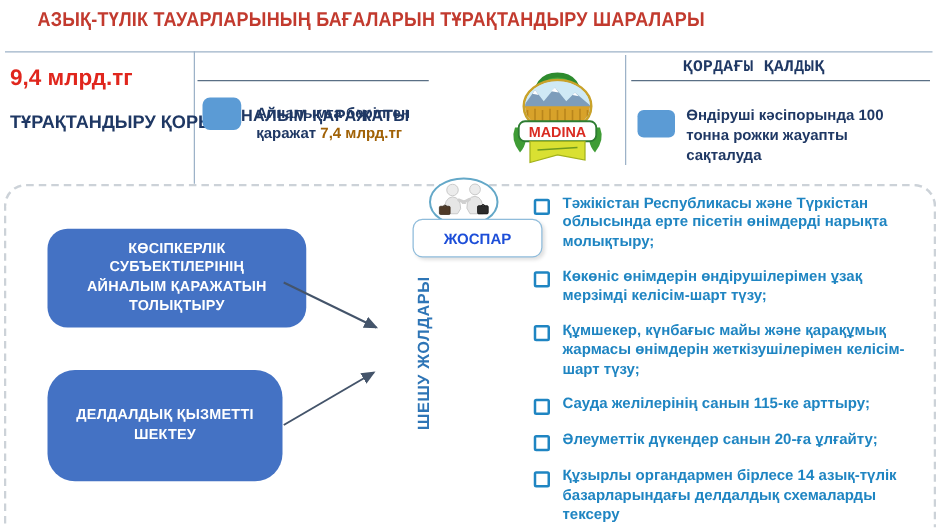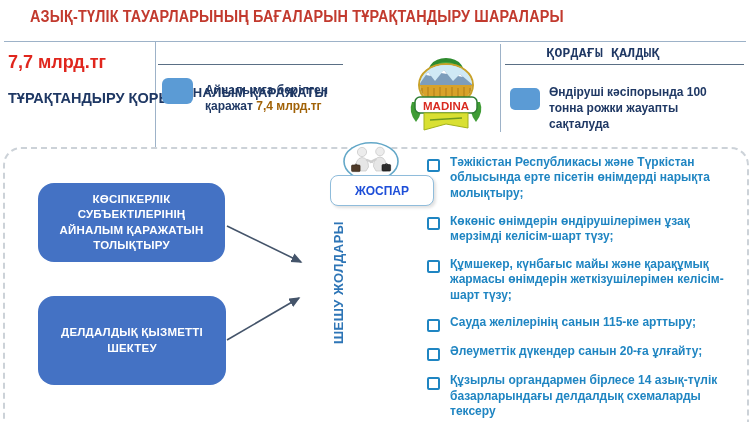--- a/index.html
+++ b/index.html
@@ -44,23 +44,23 @@
   
   .people-wrap{position:absolute;left:342px;top:141px;width:58px;height:41px;}
   .plan-box{position:absolute;left:330px;top:175px;width:102px;height:29px;background:#fff;
             border:1.5px solid #8fbcdb;border-radius:8px;display:flex;align-items:center;justify-content:center;
             font-size:12px;font-weight:bold;color:#1d4ed8;box-shadow:2px 2px 3px rgba(0,0,0,.12);}
 
   
   .measure{position:absolute;background:#4472c4;border-radius:16px;display:flex;
            align-items:center;justify-content:center;text-align:center;
            color:#fff;font-weight:bold;font-size:11.5px;line-height:1.32;letter-spacing:.2px;}
-  .measure-1{left:38px;top:183px;width:187px;height:79px;}
+  .measure-1{left:38px;top:183px;width:207px;height:79px;}
   .measure-1 .inner{width:170px;}
-  .measure-2{left:38px;top:296px;width:188px;height:89px;}
+  .measure-2{left:38px;top:296px;width:188px;height:89px;border-radius:22px;}
   .measure-2 .inner{width:150px;}
 
   .arrows{position:absolute;left:224px;top:218px;width:84px;height:126px;}
 
   .solutions-label{position:absolute;left:284px;top:281px;width:110px;height:16px;
                    transform:rotate(-90deg);text-align:center;font-size:13px;font-weight:bold;
                    color:#2e75b6;letter-spacing:.5px;white-space:nowrap;}
 
   
   .actions{position:absolute;left:427px;top:155px;width:310px;}
@@ -73,21 +73,21 @@
 <body>
 
 <div class="slide">
 
   <div class="title">АЗЫҚ-ТҮЛІК ТАУАРЛАРЫНЫҢ БАҒАЛАРЫН ТҰРАҚТАНДЫРУ ШАРАЛАРЫ</div>
 
   <div class="hline-top"></div>
   <div class="vdiv1"></div>
   <div class="vdiv2"></div>
 
-  <div class="fund-amount">7,7 млрд.тг</div>
+  <div class="fund-amount">9,4 млрд.тг</div>
   <div class="fund-label">ТҰРАҚТАНДЫРУ ҚОРЫ</div>
 
   <div class="sec-header wc-header">АЙНАЛЫМ ҚАРАЖАТЫ</div>
   <div class="sec-underline wc-underline"></div>
   <div class="blue-chip wc-chip"></div>
   <div class="band-text wc-text"><span>Айналымға берілген қаражат </span><span class="red-val">7,4 млрд.тг</span></div>
 
   <div class="logo-wrap">
     <svg width="76" height="86" viewBox="0 0 76 86">
       <path d="M18 32 Q18 6 38 6 Q58 6 58 32 Z" fill="#2e8b2e"></path>

